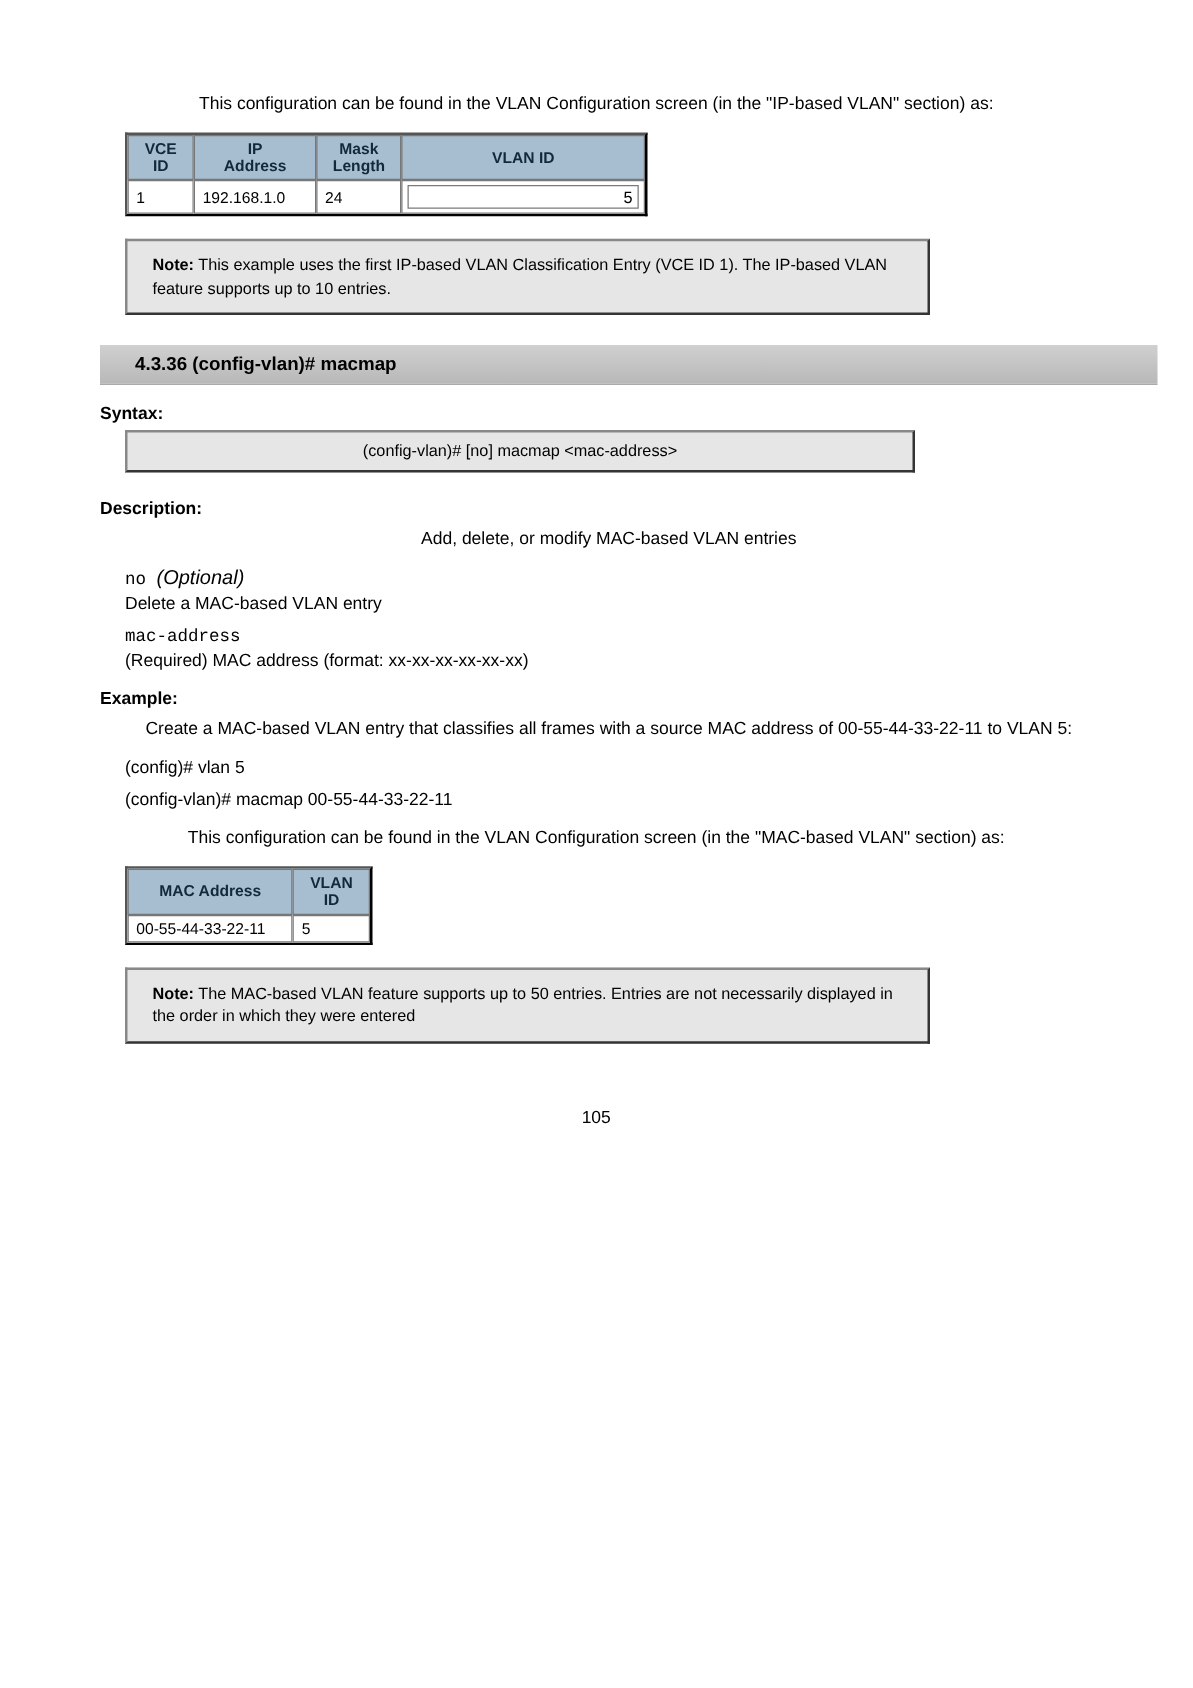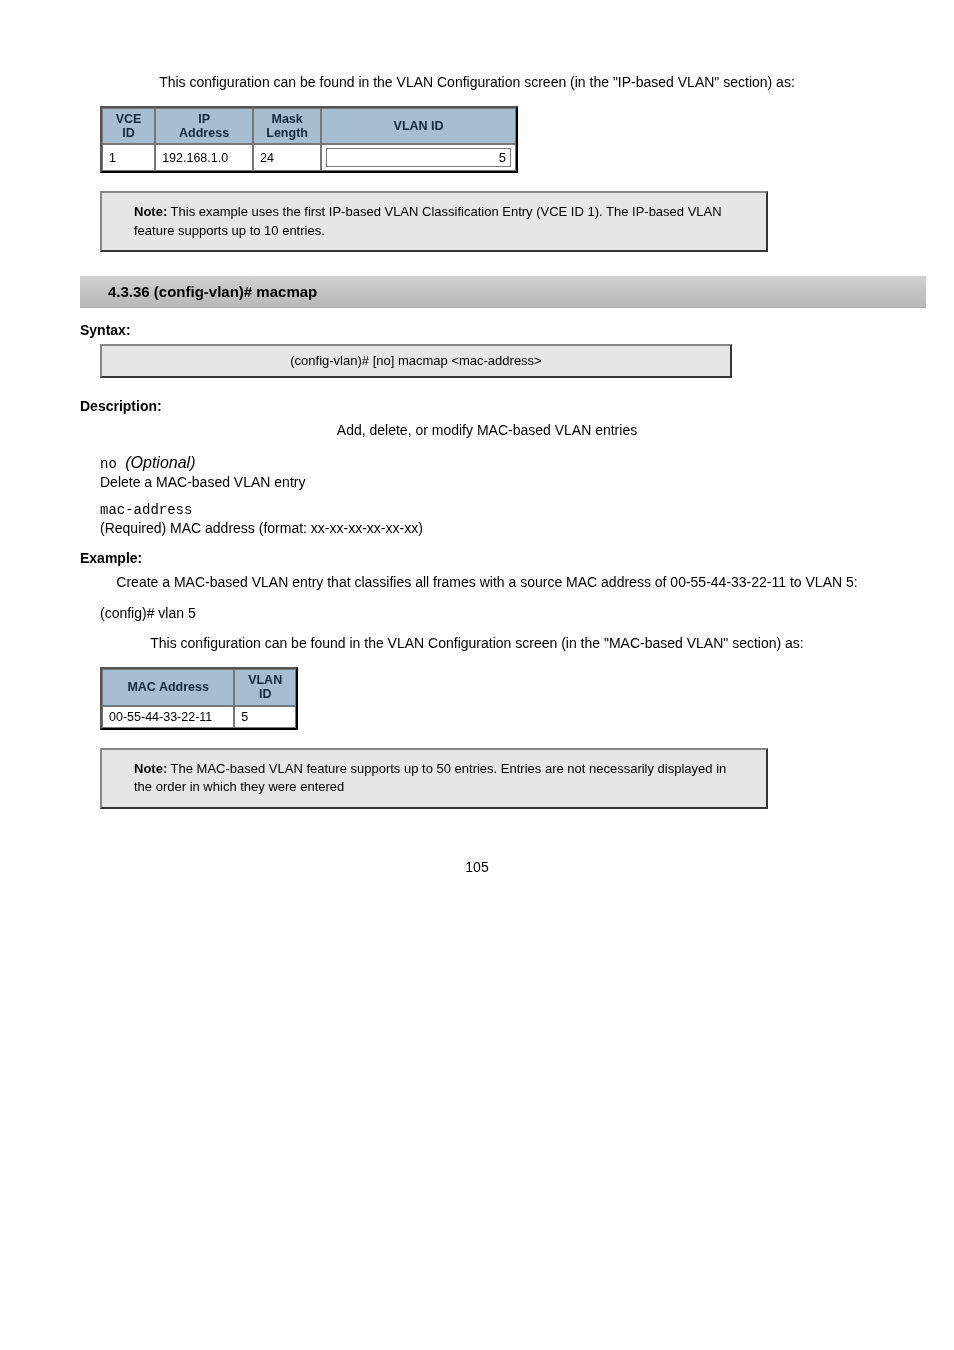--- a/index.html
+++ b/index.html
@@ -68,21 +68,21 @@
     background: #ffffff;
     font-family: inherit;
   }
 
   
   .note-box {
     margin: 18px 0 20px 20px;
     width: 600px;
     border: 2px outset #888;
     background: #e6e6e6;
-    padding: 10px 32px;
+    padding: 10px 20px;
     font-size: 13px;
     line-height: 1.4;
   }
   .note-box.wider { width: 600px; }
   .note-box.single {
     padding: 6px 14px;
     text-align: center;
   }
 
   
@@ -207,20 +207,21 @@
     </div>
     <div class="param-item">
       <span class="param-name">mac-address</span>
       <div class="param-desc">(Required) MAC address (format: xx-xx-xx-xx-xx-xx)</div>
     </div>
   </div>
 
   <p class="h4">Example:</p>
   <p class="body-text indent" style="margin-top:2px;">Create a MAC-based VLAN entry that classifies all frames with a source MAC address of 00-55-44-33-22-11 to VLAN 5:</p>
   <p class="syntax-line">(config)# vlan 5</p>
+  <p class="syntax-line">(config-vlan)# macmap 00-55-44-33-22-11</p>
 
   <p class="body-text">This configuration can be found in the VLAN Configuration screen (in the "MAC-based VLAN" section) as:</p>
 
   <table class="mac-table">
     <thead>
       <tr>
         <th class="col-mac">MAC Address</th>
         <th class="col-vlanid">VLAN<br>ID</th>
       </tr>
     </thead>

